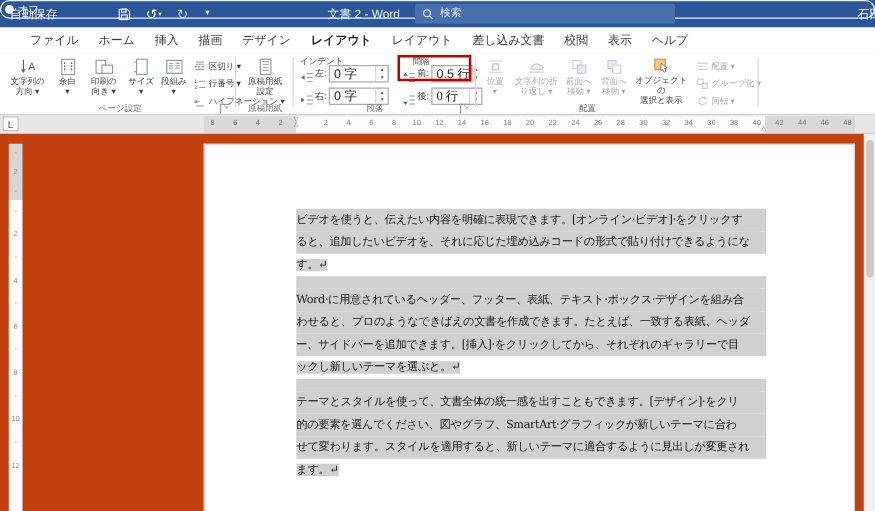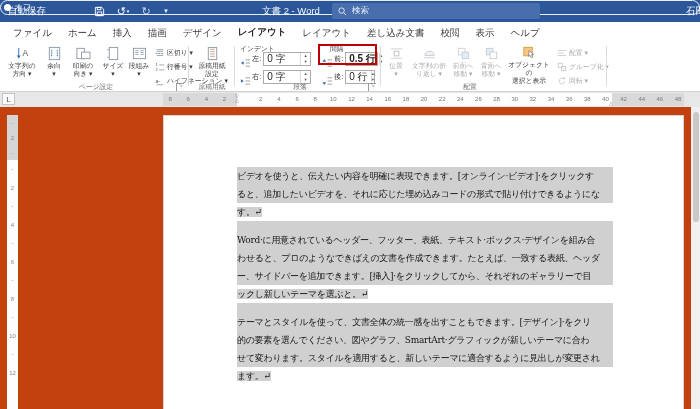--- a/index.html
+++ b/index.html
@@ -18,21 +18,21 @@
   #undo-btn .mini{font-size:5px;margin-left:1px;}
   #redo-btn{left:138px;width:16px;font-size:11px;opacity:.75;}
   #qat-more{left:160px;width:12px;font-size:6px;opacity:.9;}
   #doc-title{left:262px;font-size:9.5px;color:#f2f6fc;}
   #search-box{position:absolute;left:332px;top:3px;width:196px;height:16px;background:#486eae;border-radius:2px;
               display:flex;align-items:center;gap:5px;padding:0 6px;color:#e8eef8;font-size:8.5px;}
   #user-name{position:absolute;right:-5px;top:0;height:22px;display:flex;align-items:center;font-size:9.5px;color:#fff;}
 
   
   #tabrow{position:absolute;left:0;top:22px;width:700px;height:21px;background:#fff;}
-  #tabrow .tabs{display:flex;align-items:center;height:21px;padding-left:5px;}
+  #tabrow .tabs{display:flex;align-items:center;height:21px;padding-left:16px;}
   .tab{font-size:9.5px;color:#3b3b3b;padding:0 8px;line-height:21px;white-space:nowrap;cursor:default;}
   .tab[data-active="true"]{font-weight:bold;color:#262626;font-family:Liberation Mono, monospace;}
 
   
   #ribbon{position:absolute;left:0;top:43px;width:700px;height:49px;background:#fff;border-bottom:1px solid #d2d2d2;box-sizing:border-box;}
   .bigbtn{position:absolute;top:2px;height:40px;display:flex;flex-direction:column;align-items:center;cursor:default;}
   .bigbtn .ic{width:17px;height:16px;display:flex;align-items:center;justify-content:center;}
   .bigbtn .bl{font-size:6.8px;line-height:8px;color:#3b3b3b;text-align:center;white-space:pre-line;margin-top:1px;}
   .smallbtn{position:absolute;height:13px;display:flex;align-items:center;gap:2px;font-size:6.8px;color:#3b3b3b;white-space:nowrap;cursor:default;}
   .smallbtn .ic{width:11px;height:11px;display:flex;align-items:center;justify-content:center;}
@@ -295,38 +295,38 @@
       <span class="ficon"><svg width="11" height="10" viewBox="0 0 12 11">
             <path d="M2.5 1l-2 3h4z" fill="#2b6cb5"></path>
             <g stroke="#999">
               <line x1="6" y1="2" x2="11" y2="2"></line>
               <line x1="6" y1="5.5" x2="11" y2="5.5"></line>
               <line x1="6" y1="9" x2="11" y2="9"></line>
             </g>
           </svg></span>
       <span class="flabel">前:</span>
       <span class="fbox" style="width:33px;">
-        <span class="fval" style="flex:1;font-weight:bold;">0.5 行</span>
+        <span class="fval" style="flex:1;">0.5 行</span>
         <span class="spin">
             <span>▴</span>
             <span>▾</span>
           </span>
       </span>
     </div>
     <div class="frow" style="left:322px;top:26px;">
       <span class="ficon"><svg width="11" height="10" viewBox="0 0 12 11">
             <path d="M2.5 10l-2-3h4z" fill="#2b6cb5"></path>
             <g stroke="#999">
               <line x1="6" y1="2" x2="11" y2="2"></line>
               <line x1="6" y1="5.5" x2="11" y2="5.5"></line>
               <line x1="6" y1="9" x2="11" y2="9"></line>
             </g>
           </svg></span>
       <span class="flabel">後:</span>
-      <span class="fbox" style="width:30px;">
+      <span class="fbox" style="width:41px;font-family:Liberation Serif, serif;">
         <span class="fval" style="flex:1;">0 行</span>
         <span class="spin">
             <span>▴</span>
             <span>▾</span>
           </span>
       </span>
     </div>
 
     <span class="grplabel" style="left:300px;">段落</span>
     <span class="launcher" style="left:368px;"></span>

